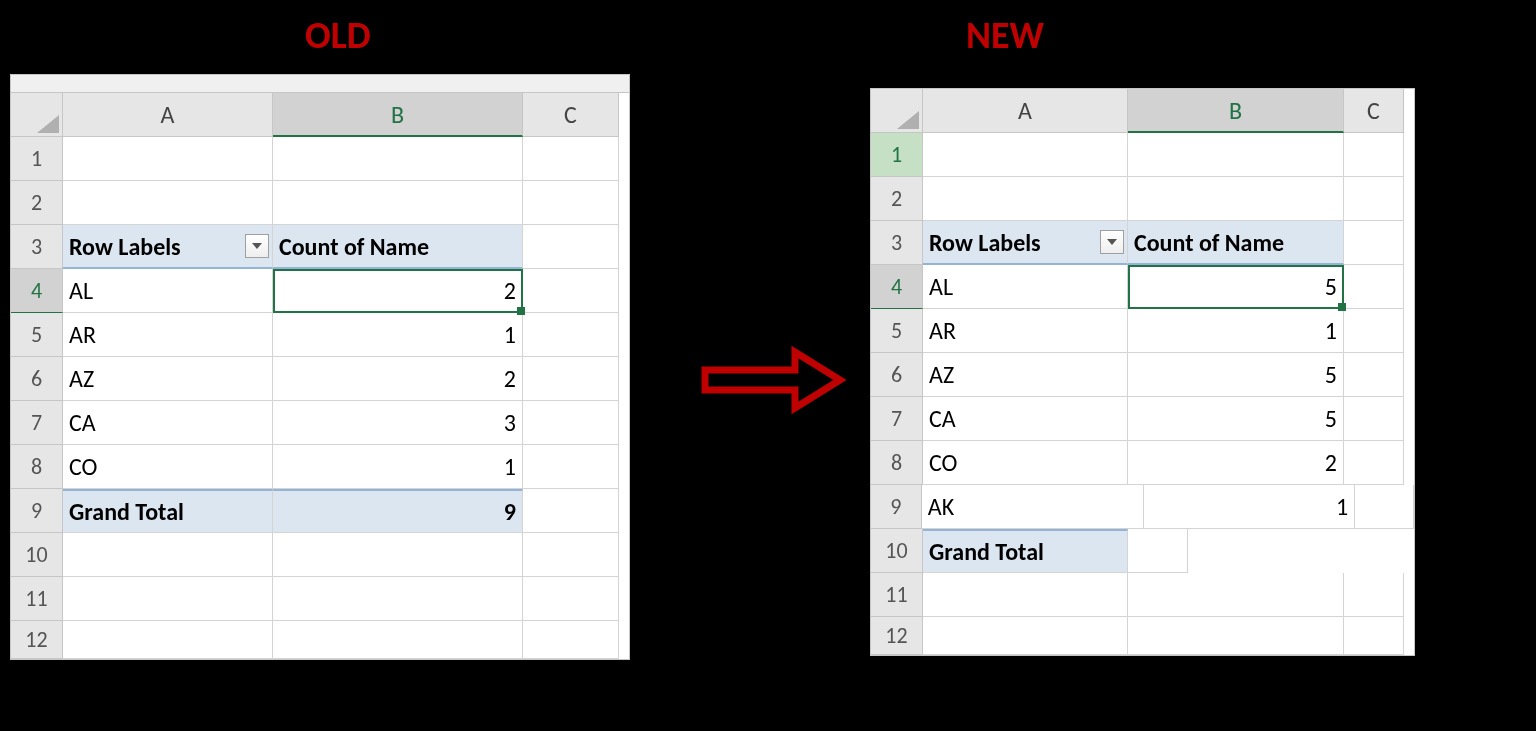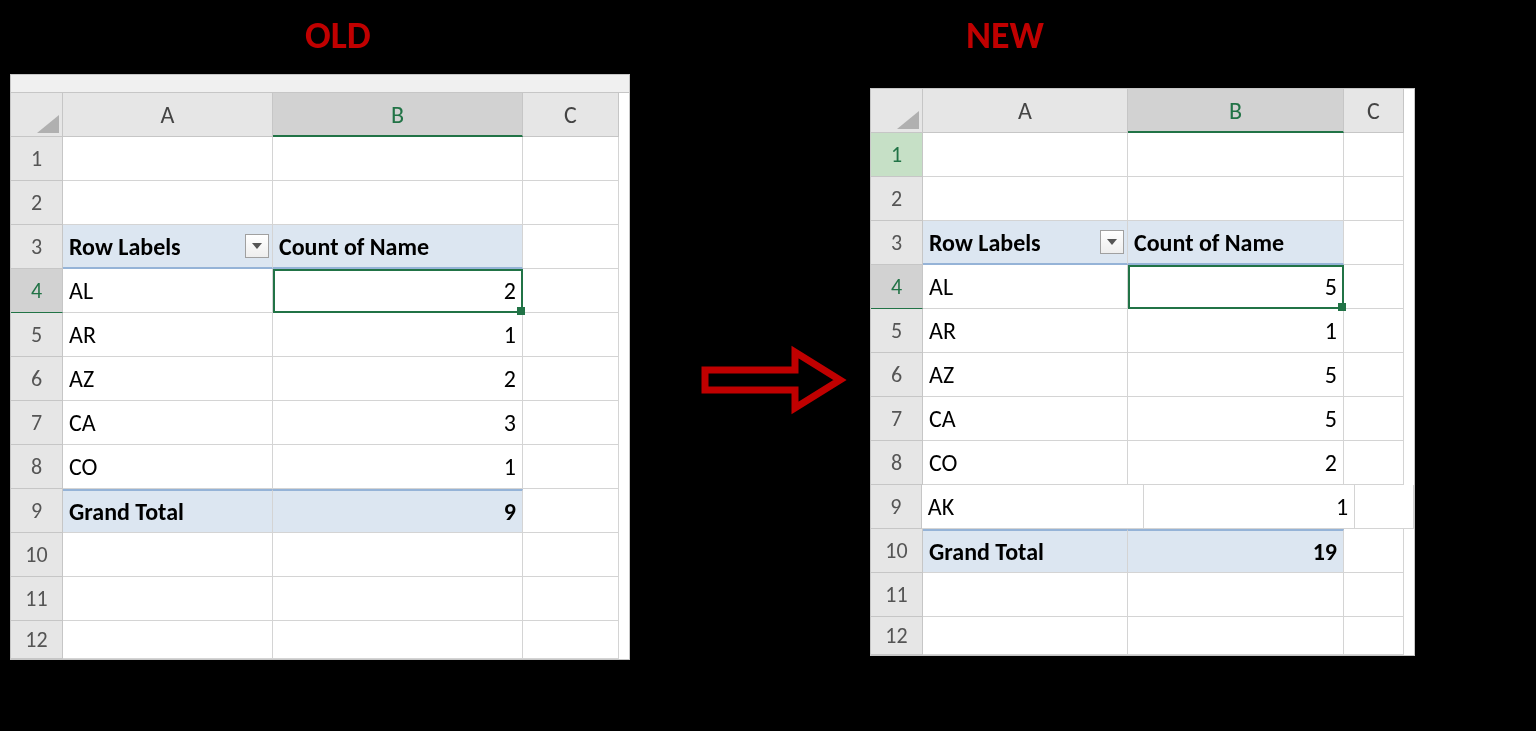--- a/index.html
+++ b/index.html
@@ -312,21 +312,20 @@
   <div class="grid-row">
     <div class="rh">9</div>
     <div class="cell" style="width:227px;">AK</div>
     <div class="cell num" style="width:216px;">1</div>
     <div class="cell" style="width:60px;"></div>
   </div>
 
   <div class="grid-row">
     <div class="rh">10</div>
     <div class="cell pivot-total bold" style="width:205px;">Grand Total</div>
-    <div class="cell pivot-total bold num" style="width:216px;">19</div>
     <div class="cell" style="width:60px;"></div>
   </div>
 
   <div class="grid-row">
     <div class="rh">11</div>
     <div class="cell" style="width:205px;"></div>
     <div class="cell" style="width:216px;"></div>
     <div class="cell" style="width:60px;"></div>
   </div>
   <div class="grid-row" style="height:38px;">

